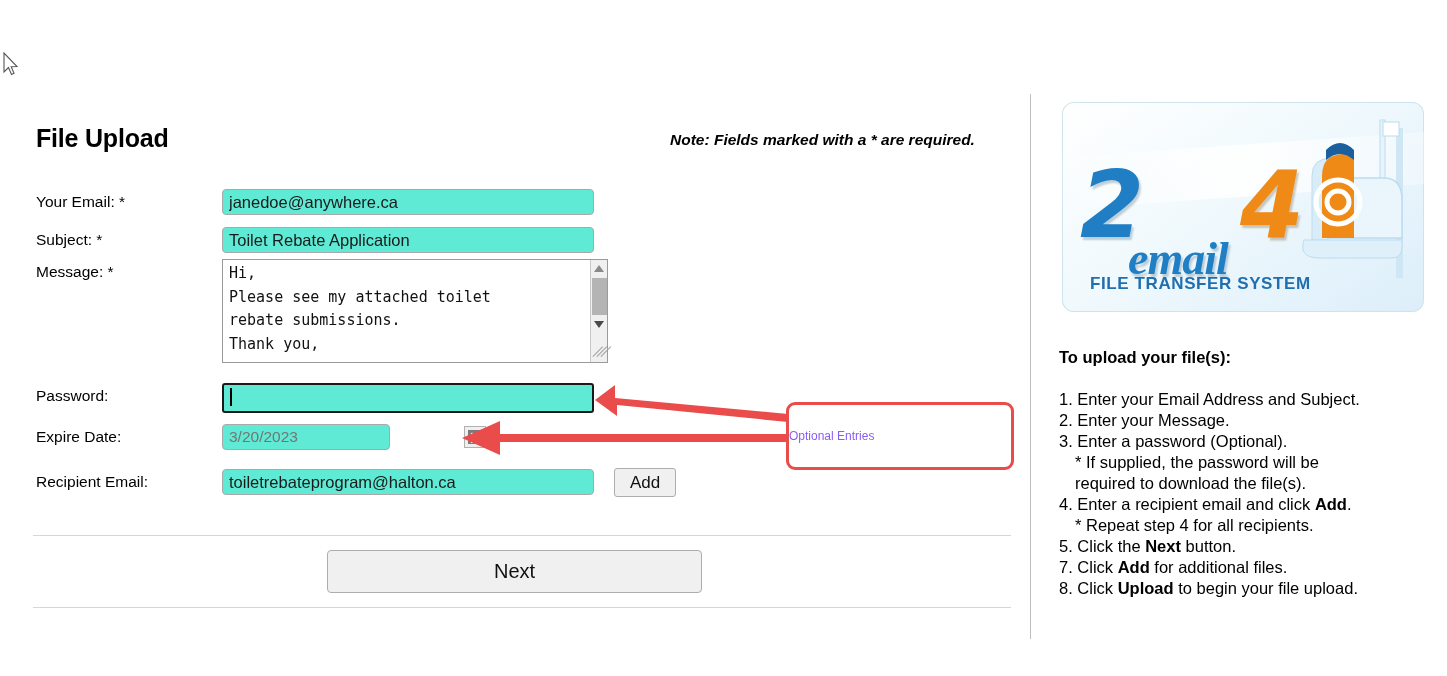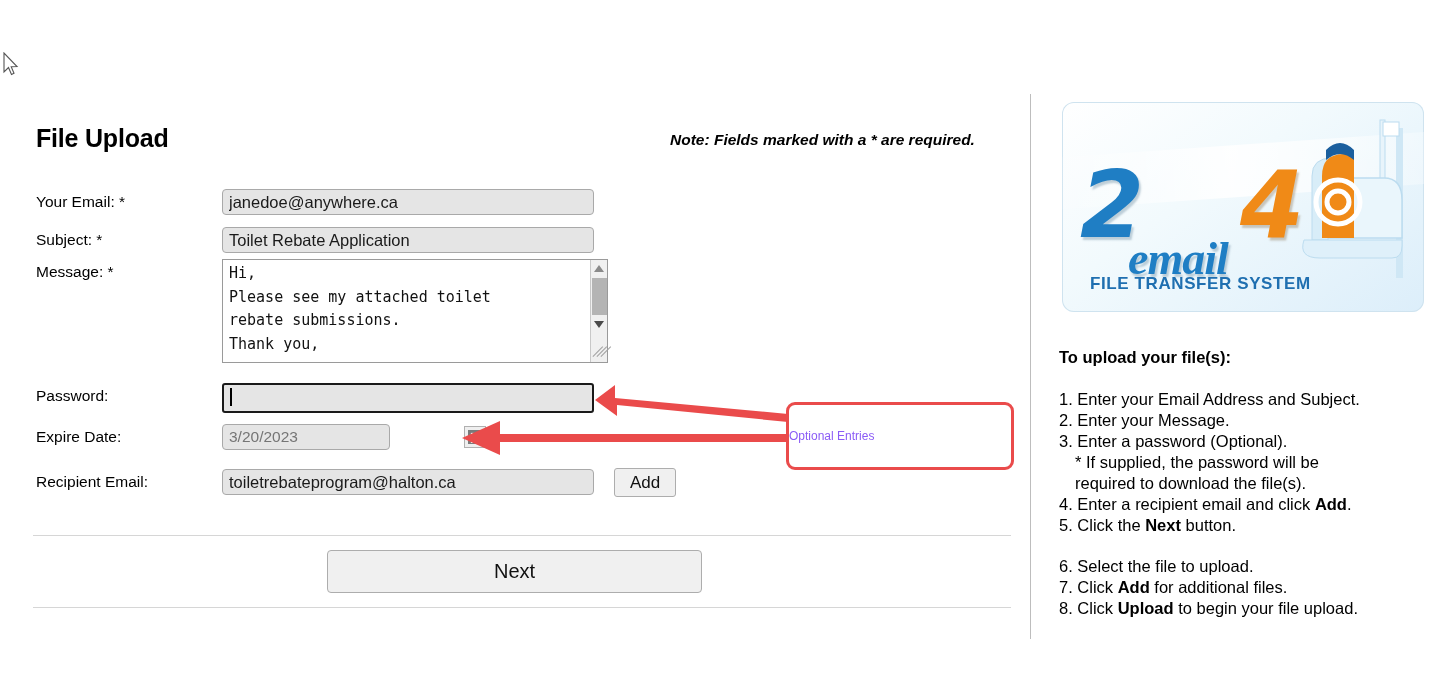--- a/index.html
+++ b/index.html
@@ -68,21 +68,21 @@
 
   .txtinput {
     position: absolute;
     left: 186px;
     top: 0;
     width: 372px;
     height: 26px;
     box-sizing: border-box;
     border: 1px solid #a9a9a9;
     border-radius: 4px;
-    background: #e5e5e5;
+    background: #5eead4;
     font-family: "Liberation Sans", sans-serif;
     font-size: 16.5px;
     color: #1a1a1a;
     padding: 0 6px;
     outline: none;
   }
   .txtinput.focused {
     border: 2px solid #1a1a1a;
     border-radius: 3px;
   }
@@ -488,18 +488,18 @@
   </div>
 
   <div class="howto-title">To upload your file(s):</div>
   <div class="steps" id="steps-list">
       <div class="step">1. Enter your Email Address and Subject.</div>
       <div class="step">2. Enter your Message.</div>
       <div class="step">3. Enter a password (Optional).</div>
       <div class="step indent">* If supplied, the password will be</div>
       <div class="step indent">required to download the file(s).</div>
       <div class="step">4. Enter a recipient email and click <b>Add</b>.</div>
+      <div class="step indent">* Repeat step 4 for all recipients.</div>
       <div class="step">5. Click the <b>Next</b> button.</div>
-      <div class="step gap">6. Select the file to upload.</div>
       <div class="step">7. Click <b>Add</b> for additional files.</div>
       <div class="step">8. Click <b>Upload</b> to begin your file upload.</div>
     </div>
 </div>
 
 </body></html>

